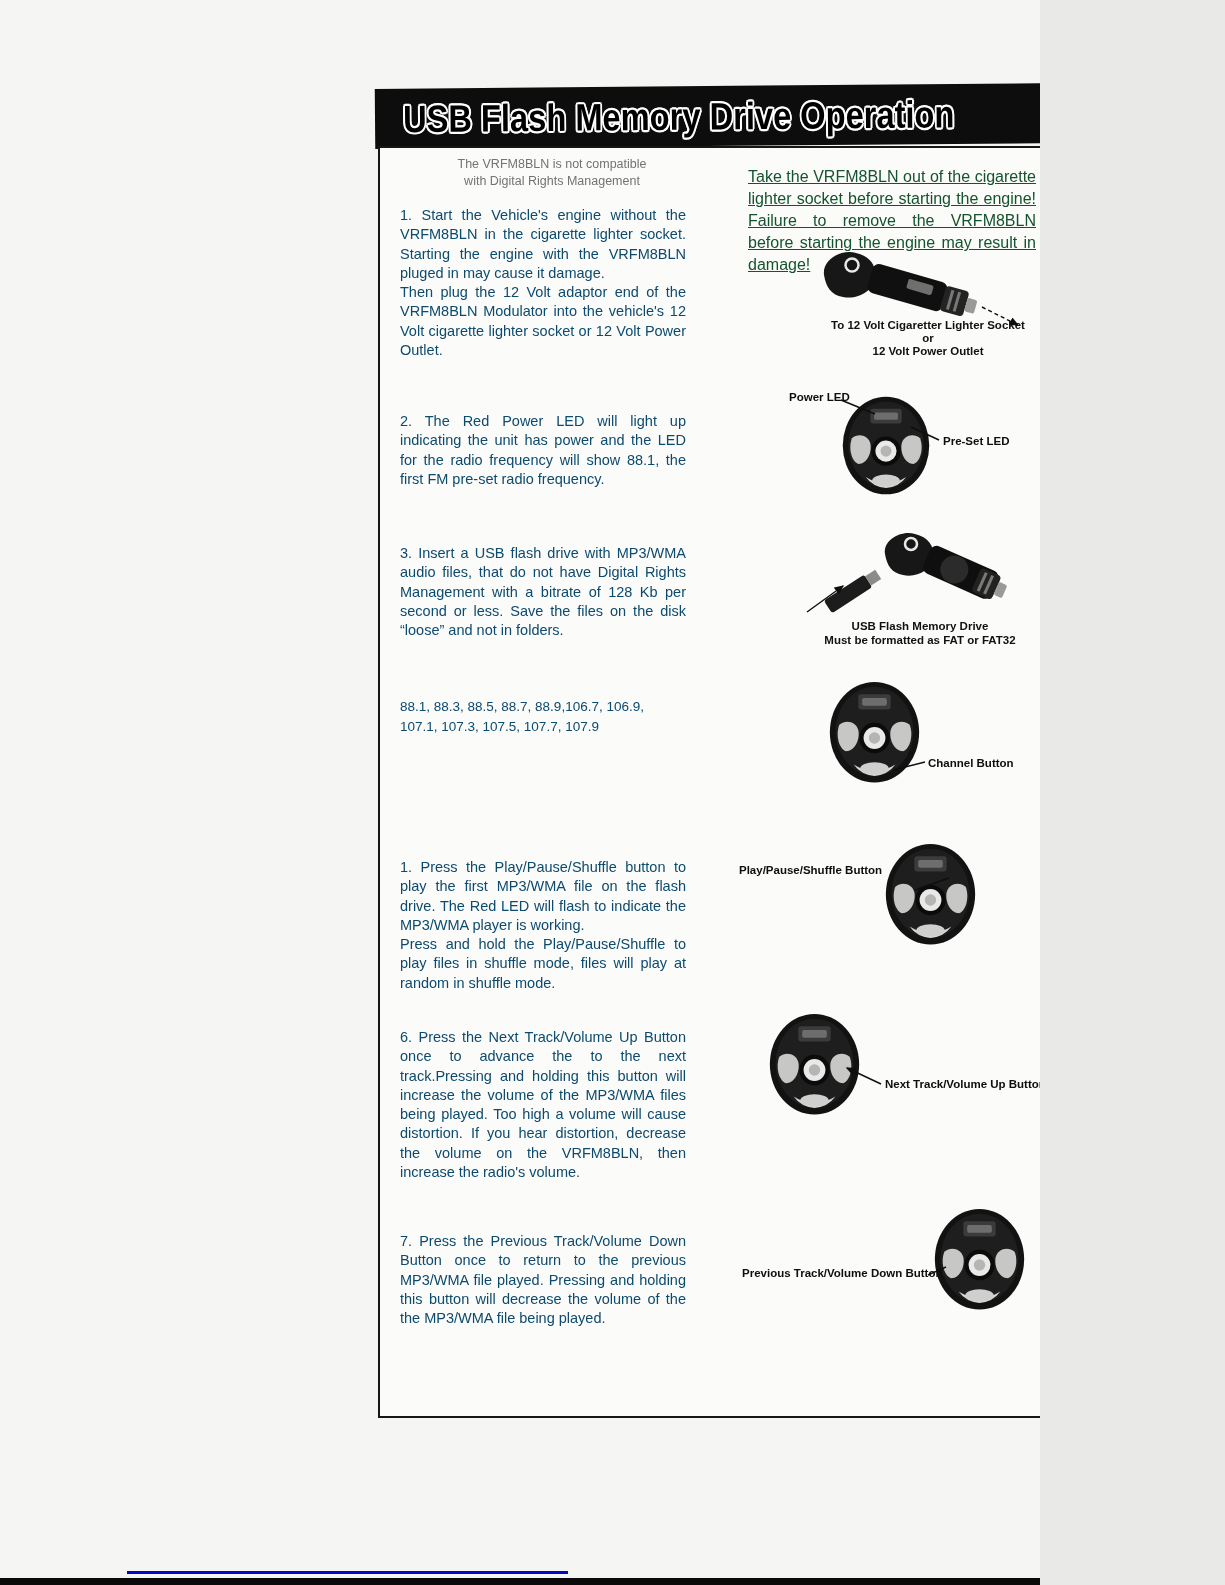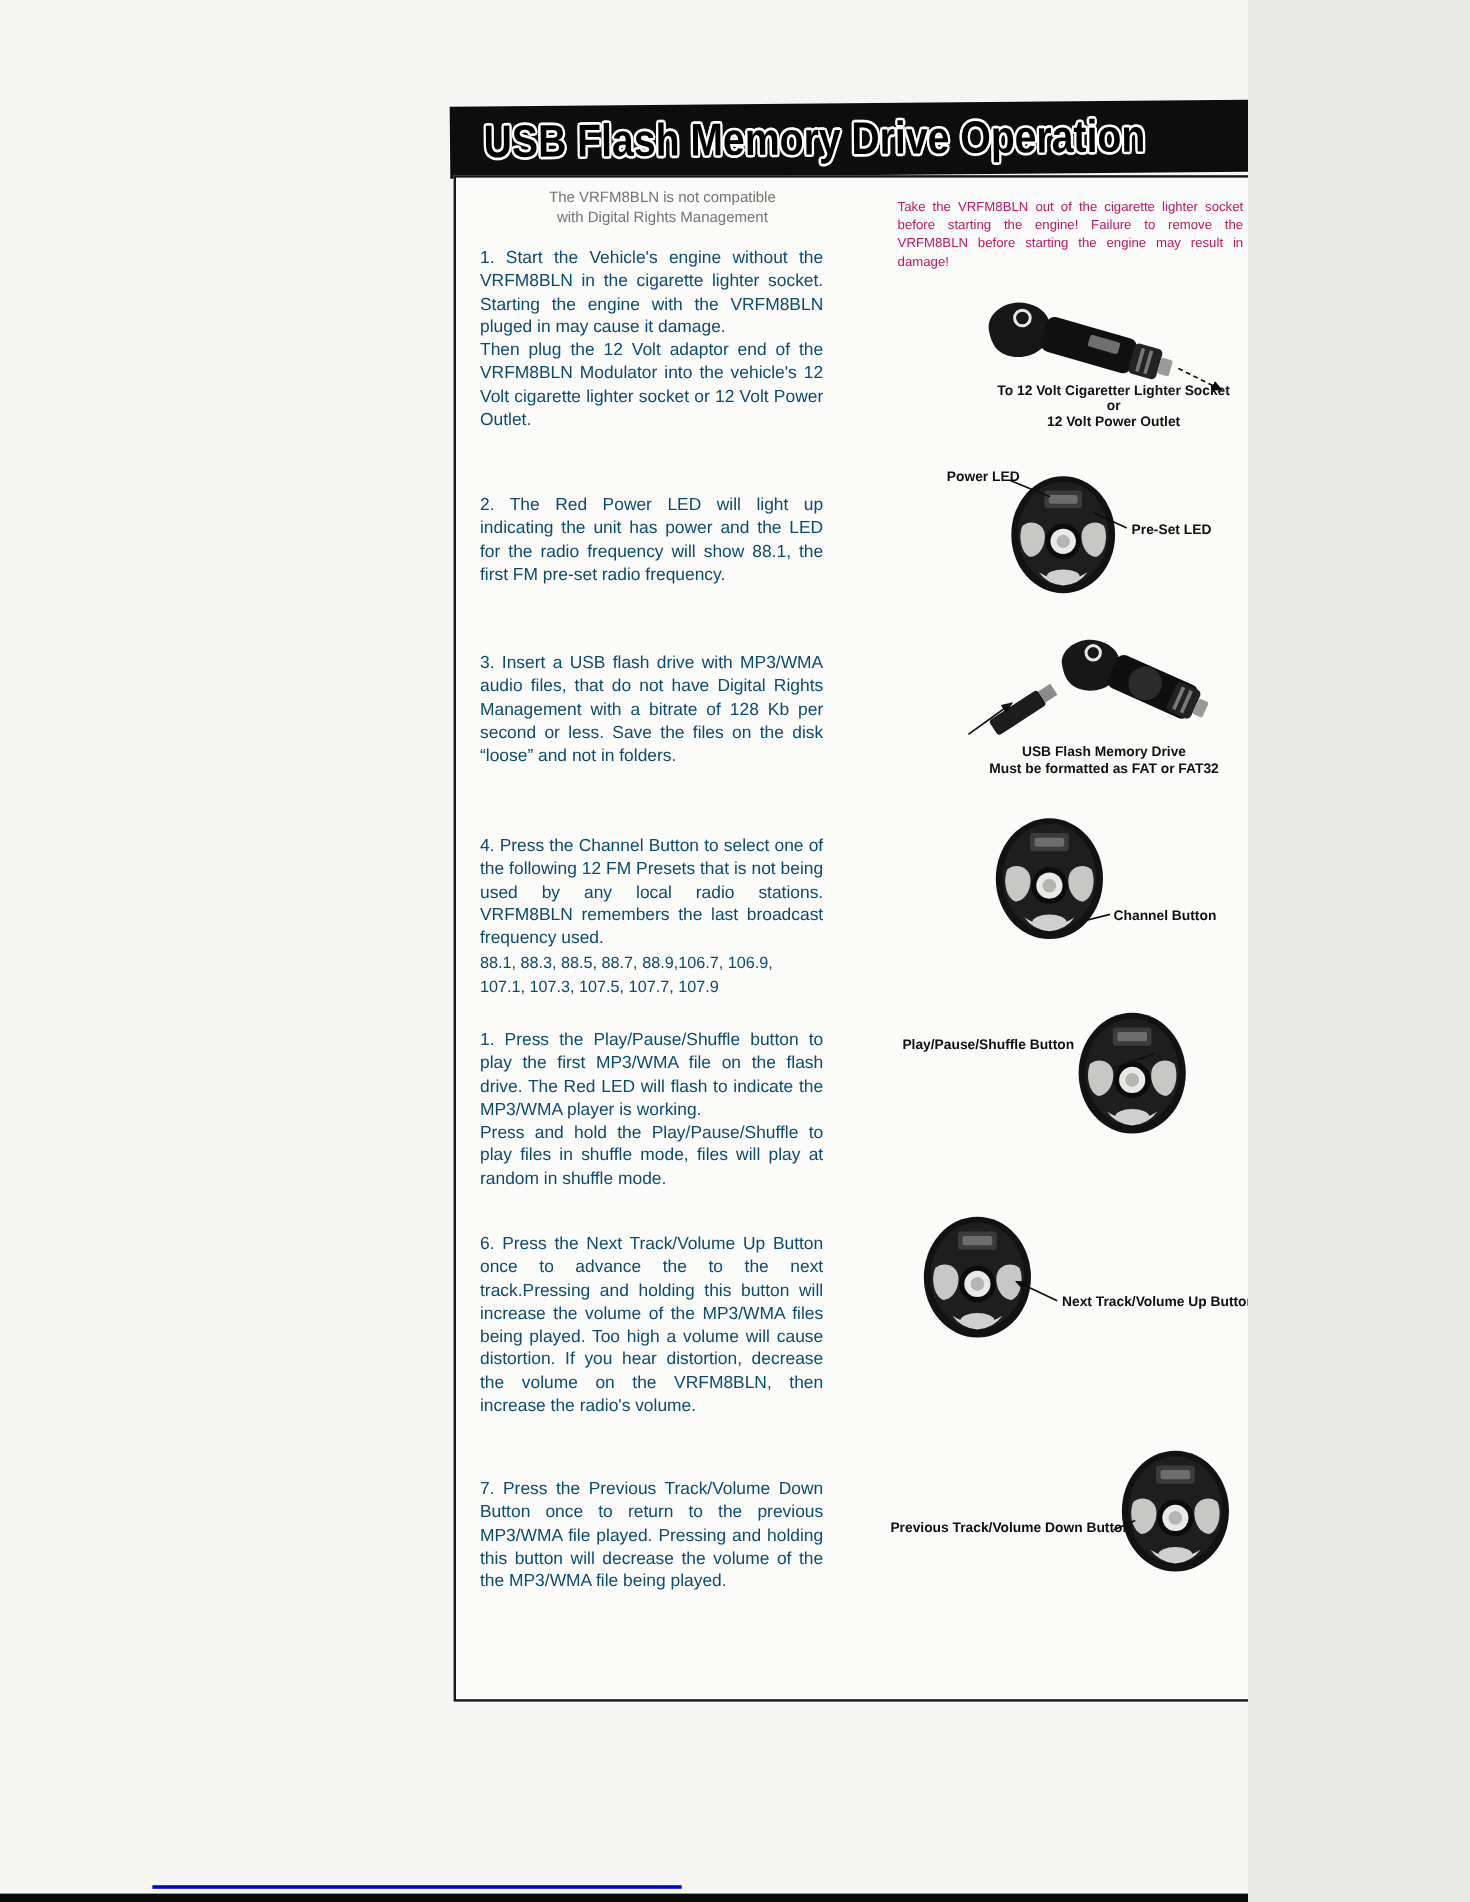--- a/index.html
+++ b/index.html
@@ -37,21 +37,21 @@
     background:#fbfbf9;
   }
   
   .txt{position:absolute;}
   .note{
     left:432px;top:156px;width:240px;
     font-size:12.5px;line-height:1.35;text-align:center;color:#737373;
   }
   .warning{
     left:748px;top:166px;width:288px;
-    font-size:11px;line-height:1.38;text-align:justify;color:#be185d;
+    font-size:16px;line-height:1.38;text-align:justify;color:#14532d;text-decoration:underline;
   }
   .step{width:286px;font-size:14.5px;line-height:1.33;text-align:justify;color:#0c4a6e;}
   .step p{margin:0;}
   .step .freq{font-size:13.5px;text-align:left;margin-top:2px;}
   .s1{left:400px;top:206px;}
   .s2{left:400px;top:412px;}
   .s3{left:400px;top:544px;}
   .s4{left:400px;top:696px;}
   .s5{left:400px;top:858px;}
   .s6{left:400px;top:1028px;}
@@ -123,21 +123,20 @@
 
   <div class="txt step s2">
     <p>2. The Red Power LED will light up indicating the unit has power and the LED for the radio frequency will show 88.1, the first FM pre-set radio frequency.</p>
   </div>
 
   <div class="txt step s3">
     <p>3. Insert a USB flash drive with MP3/WMA audio files, that do not have Digital Rights Management with a bitrate of 128 Kb per second or less. Save the files on the disk “loose” and not in folders.</p>
   </div>
 
   <div class="txt step s4">
-    <p>4. Press the Channel Button to select one of the following 12 FM Presets that is not being used by any local radio stations. VRFM8BLN remembers the last broadcast frequency used.</p>
     <p class="freq">88.1, 88.3, 88.5, 88.7, 88.9,106.7, 106.9,</p>
     <p class="freq">107.1, 107.3, 107.5, 107.7, 107.9</p>
   </div>
 
   <div class="txt step s5">
     <p>1. Press the Play/Pause/Shuffle button to play the first MP3/WMA file on the flash drive. The Red LED will flash to indicate the MP3/WMA player is working.</p>
     <p>Press and hold the Play/Pause/Shuffle to play files in shuffle mode, files will play at random in shuffle mode.</p>
   </div>
 
   <div class="txt step s6">
@@ -200,21 +199,21 @@
   </div>
 
   <div class="fig" style="left:795px;top:678px;">
     <svg width="260" height="110" viewBox="0 0 260 110">
       <use href="#deviceFace" transform="translate(32,2) scale(0.95)"></use>
       <line x1="98" y1="92" x2="130" y2="84" class="leader"></line>
       <text class="fig-label" x="133" y="89">Channel Button</text>
     </svg>
   </div>
 
-  <div class="fig" style="left:735px;top:838px;margin-left:13px;">
+  <div class="fig" style="left:735px;top:838px;">
     <svg width="290" height="110" viewBox="0 0 290 110">
       <use href="#deviceFace" transform="translate(148,4) scale(0.95)"></use>
       <line x1="214" y1="40" x2="180" y2="52" class="leader"></line>
       <text class="fig-label" x="4" y="36">Play/Pause/Shuffle Button</text>
     </svg>
   </div>
 
   <div class="fig" style="left:745px;top:1012px;">
     <svg width="300" height="110" viewBox="0 0 300 110">
       <use href="#deviceFace" transform="translate(22,0) scale(0.95)"></use>

